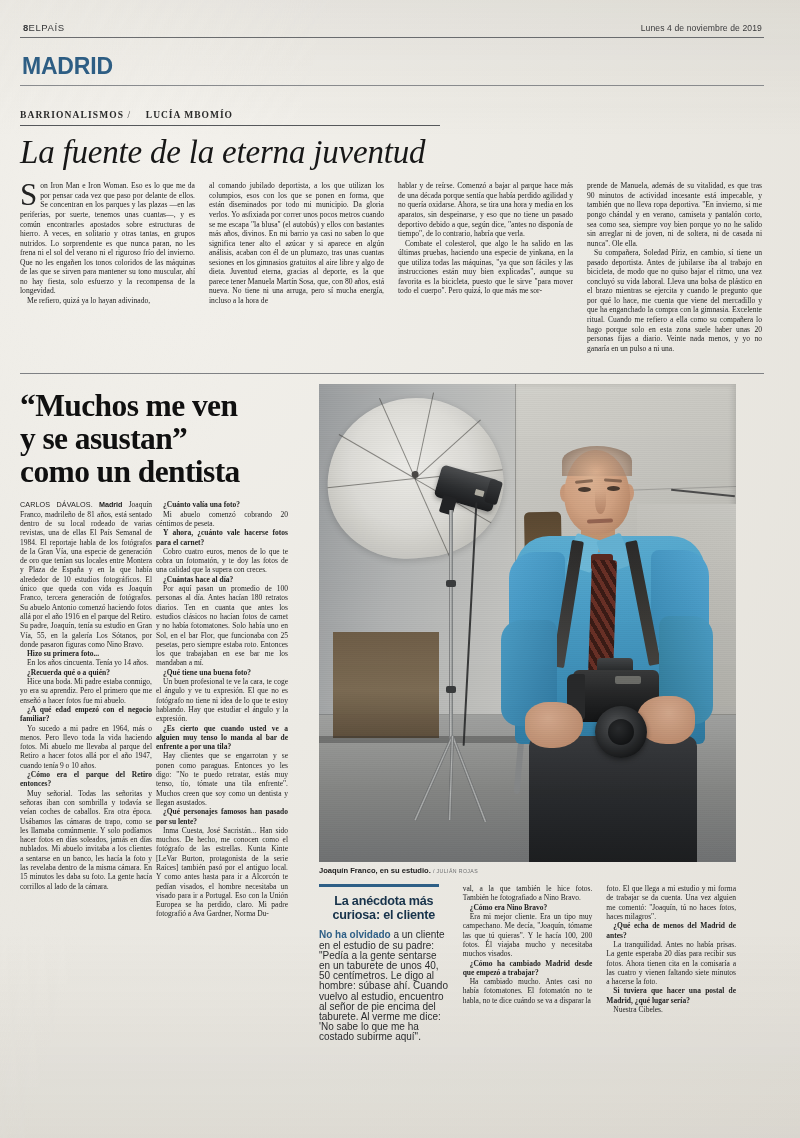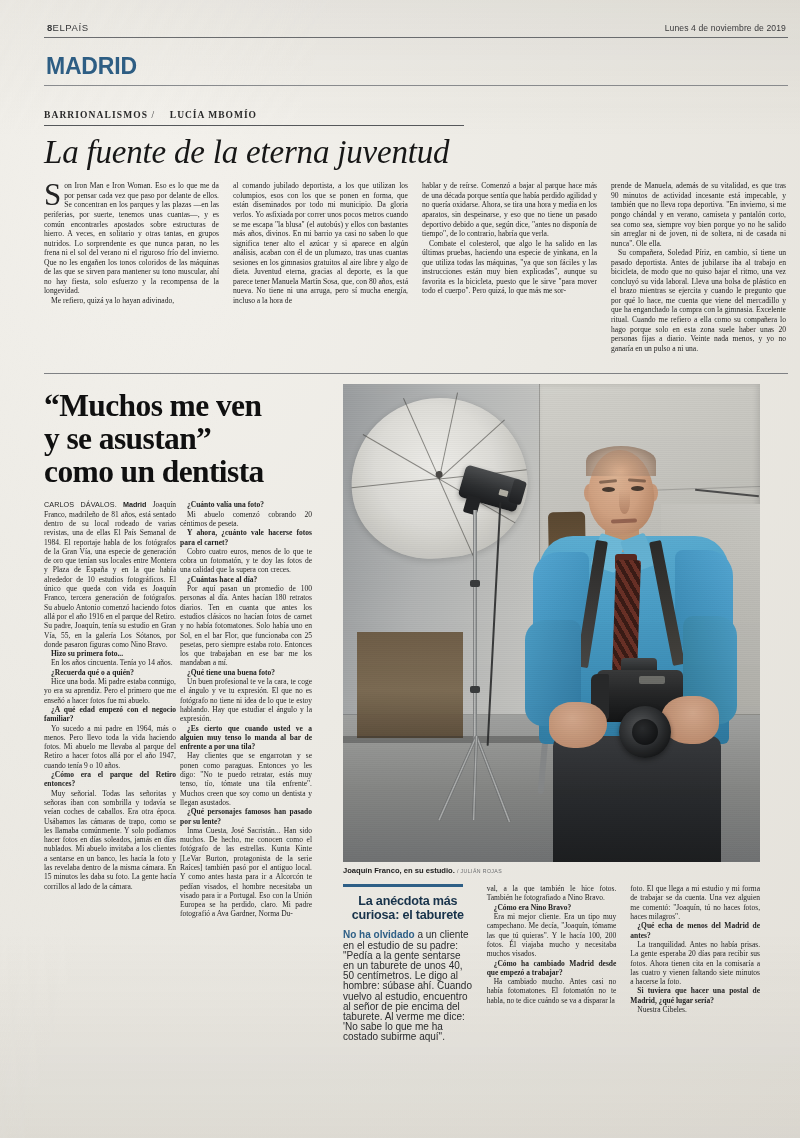--- a/index.html
+++ b/index.html
@@ -32,21 +32,21 @@
     background:
       linear-gradient(105deg, rgba(255,255,255,0.45) 0%, rgba(255,255,255,0) 30%),
       linear-gradient(0deg, rgba(120,115,105,0.10) 0%, rgba(120,115,105,0) 18%),
       linear-gradient(180deg, rgba(120,115,105,0.10) 0%, rgba(120,115,105,0) 12%);
     mix-blend-mode: multiply;
     opacity: .85;
   }
 
   .sheet {
     position: absolute;
-    left: 44px;
+    left: 20px;
     top: 22px;
     width: 744px;
     height: 1094px;
   }
 
   
   .masthead {
     position: relative;
     height: 20px;
   }
@@ -693,21 +693,21 @@
           <div class="caption">
             <span>Joaquín Franco, en su estudio.</span>
             <span class="credit">/ JULIÁN ROJAS</span>
           </div>
 
           <div class="bottom">
             <div class="sidebox">
               <div class="bar"></div>
               <h3>
                 <div>La anécdota más</div>
-                <div>curiosa: el taburete</div>
+                <div>curiosa: el cliente</div>
               </h3>
               <div class="txt"><b>No ha olvidado</b><span> a un cliente en el estudio de su padre: "Pedía a la gente sentarse en un taburete de unos 40, 50 centímetros. Le digo al hombre: súbase ahí. Cuando vuelvo al estudio, encuentro al señor de pie encima del taburete. Al verme me dice: 'No sabe lo que me ha costado subirme aquí".</span></div>
             </div>
 
             <div class="tail-col">
               <div class="qa body-text">
                 <p class="noindent">val, a la que también le hice fotos. También he fotografiado a Nino Bravo.</p>
                 <p class="q">¿Cómo era Nino Bravo?</p>
                 <p>Era mi mejor cliente. Era un tipo muy campechano. Me decía, "Joaquín, tómame las que tú quieras". Y le hacía 100, 200 fotos. Él viajaba mucho y necesitaba muchos visados.</p>
                 <p class="q">¿Cómo ha cambiado Madrid desde que empezó a trabajar?</p>

